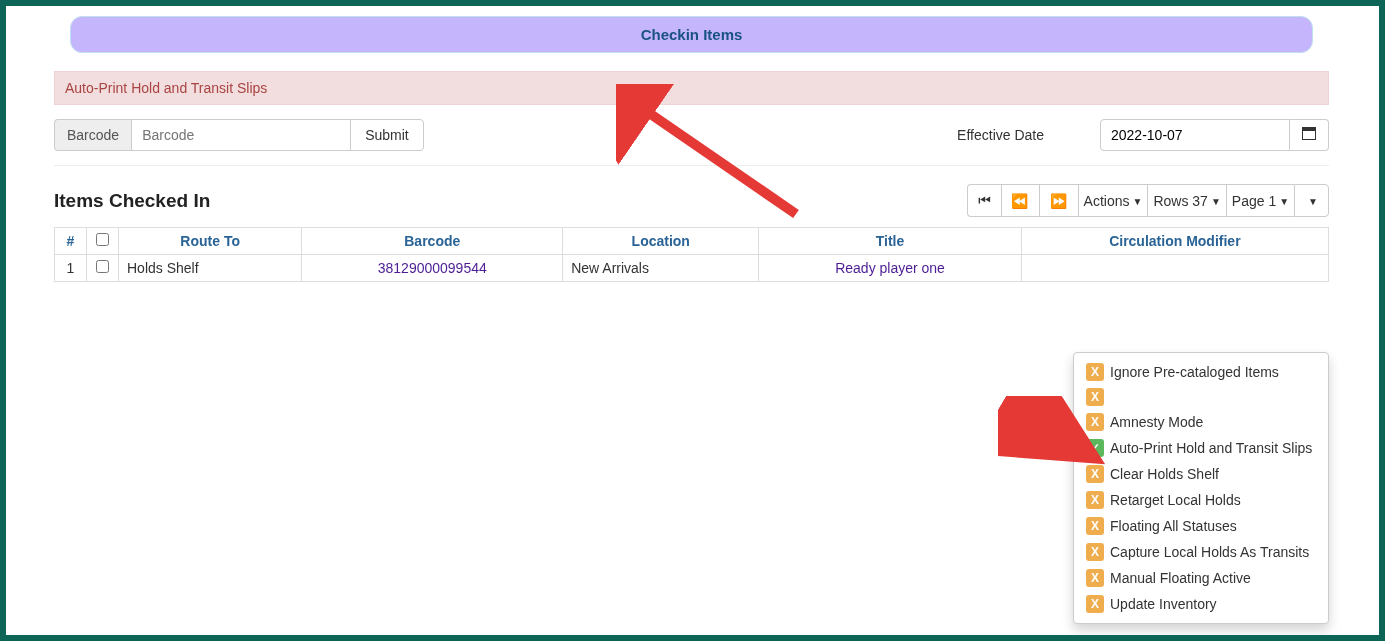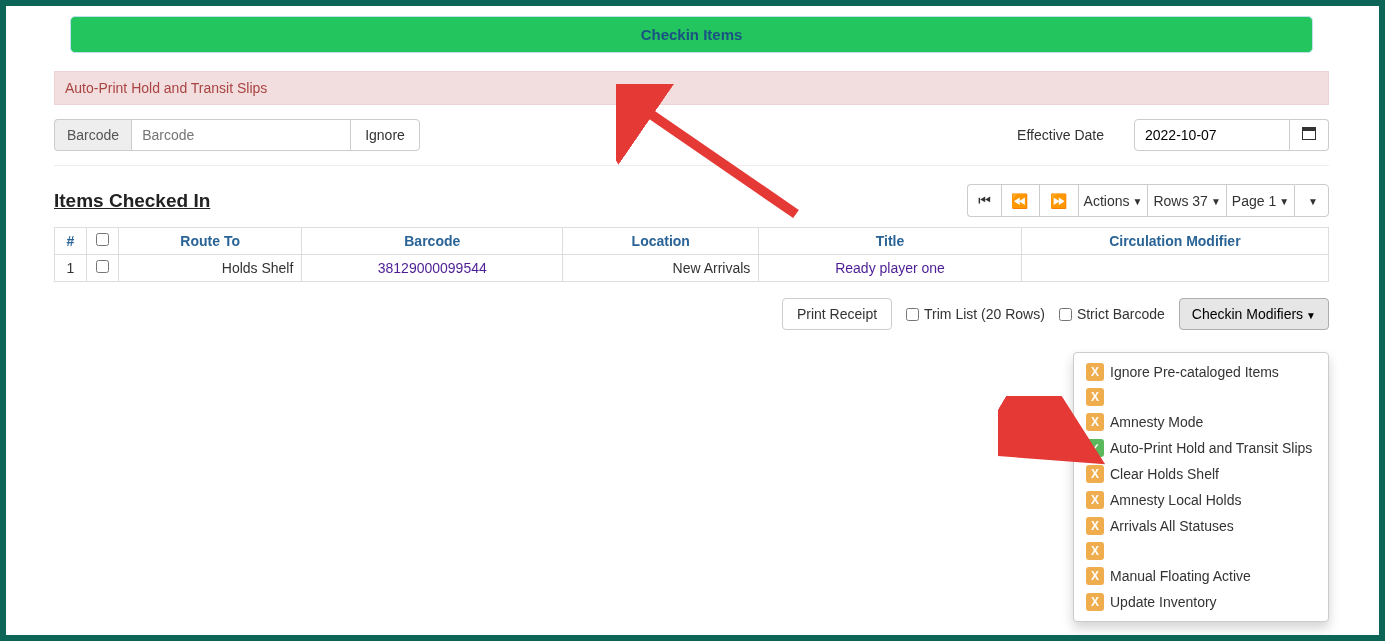--- a/index.html
+++ b/index.html
@@ -9,24 +9,24 @@
     color: #333;
     background: #fff;
     border: 6px solid #0d6557;
     width: 1385px;
     height: 641px;
     position: relative;
     overflow: hidden;
   }
   .content { padding: 10px 50px 10px 48px; }
   .alert-header {
-    background: #22c55e;
+    background: #c4b5fd;
     color: #1a5284;
     border: 1px solid #bfe1ee;
-    border-radius: 5px;
+    border-radius: 12px;
     text-align: center;
     padding: 9px;
     font-weight: bold;
     font-size: 15px;
     margin: 0 16px 18px 16px;
   }
   .alert-warning {
     background: #f2dede;
     color: #a94442;
     border: 1px solid #eed3d7;
@@ -48,49 +48,49 @@
     padding: 7px 12px;
     border-radius: 4px 0 0 4px;
     color: #555;
   }
   .text-input {
     border: 1px solid #ccc;
     padding: 7px 10px;
     width: 220px;
     font-size: 14px;
   }
-  .effdate-input { width: 156px; border-radius: 4px 0 0 4px; }
+  .effdate-input { width: 190px; border-radius: 4px 0 0 4px; margin-left: 26px; }
   .btn {
     background: #fff;
     border: 1px solid #ccc;
     padding: 7px 14px;
     font-size: 14px;
     cursor: pointer;
     color: #333;
   }
   .btn-submit { border-radius: 0 4px 4px 0; margin-left: -1px; }
   .btn-cal { border-radius: 0 4px 4px 0; border-left: none; padding: 7px 12px; }
   .eff-label { margin-right: 30px; }
   hr { border: none; border-top: 1px solid #eee; margin: 14px 0 18px 0; }
   .items-header-row {
     display: flex;
     justify-content: space-between;
     align-items: center;
     margin-bottom: 10px;
   }
-  .items-header { font-size: 19px; font-weight: bold; color: #222; text-decoration: underline; }
+  .items-header { font-size: 19px; font-weight: bold; color: #222; }
   .btn-group { display: flex; }
   .btn-group .btn { border-radius: 0; border-right: none; padding: 7px 5px; }
   .btn-group .btn:first-child { border-radius: 4px 0 0 4px; }
   .btn-group .btn:last-child { border-radius: 0 4px 4px 0; border-right: 1px solid #ccc; }
   .btn-group .btn.icon-btn { padding: 7px 10px; }
   table { width: 100%; border-collapse: collapse; border: 1px solid #ddd; }
   th, td { border: 1px solid #ddd; padding: 5px 8px; text-align: center; font-size: 14px; }
   th { color: #2a6496; font-weight: bold; }
-  td.left { text-align: right; }
+  td.left { text-align: left; }
   .link { color: #4c1d95; cursor: pointer; }
   .below-table {
     display: flex;
     justify-content: flex-end;
     align-items: center;
     gap: 14px;
     margin-top: 16px;
   }
   .btn-modifiers {
     background: #e6e6e6;
@@ -156,21 +156,21 @@
 
 <div class="content">
   <div class="alert-header">Checkin Items</div>
 
   <div class="alert-warning">Auto-Print Hold and Transit Slips</div>
 
   <div class="row-input">
     <div class="input-group">
       <span class="addon">Barcode</span>
       <input class="text-input" type="text" style="border-radius: 0px;" placeholder="Barcode">
-      <button class="btn btn-submit">Ignore</button>
+      <button class="btn btn-submit">Submit</button>
     </div>
     <div class="input-group">
       <span class="eff-label">Effective Date</span>
       <input class="text-input effdate-input" type="text" value="2022-10-07" style="">
       <button class="btn btn-cal"><span class="cal-icon"></span></button>
     </div>
   </div>
 
   <hr>
 
@@ -205,34 +205,20 @@
           <td><input type="checkbox" style=""></td>
           <td class="left">Holds Shelf</td>
           <td><span class="link">38129000099544</span></td>
           <td class="left">New Arrivals</td>
           <td><span class="link">Ready player one</span></td>
           <td></td>
         </tr>
       </tbody>
   </table>
 
-  <div class="below-table">
-    <button class="btn" style="border-radius:4px;">Print Receipt</button>
-    <label class="checkbox-label">
-      <input type="checkbox" style="">
-      <span>Trim List (20 Rows)</span>
-    </label>
-    <label class="checkbox-label">
-      <input type="checkbox" style="">
-      <span>Strict Barcode</span>
-    </label>
-    <button class="btn-modifiers">
-      <span>Checkin Modifiers</span><span class="chev-down">▼</span>
-    </button>
-  </div>
 </div>
 
 <div class="dropdown-menu" id="modifiers-menu">
     <div class="dropdown-item">
       <span class="tag tag-x">X</span>
       <span>Ignore Pre-cataloged Items</span>
     </div>
     <div class="dropdown-item">
       <span class="tag tag-x">X</span>
     </div>
@@ -243,28 +229,29 @@
     <div class="dropdown-item">
       <span class="tag tag-check">✓</span>
       <span>Auto-Print Hold and Transit Slips</span>
     </div>
     <div class="dropdown-item">
       <span class="tag tag-x">X</span>
       <span>Clear Holds Shelf</span>
     </div>
     <div class="dropdown-item">
       <span class="tag tag-x">X</span>
-      <span>Amnesty Local Holds</span>
-    </div>
-    <div class="dropdown-item">
-      <span class="tag tag-x">X</span>
-      <span>Arrivals All Statuses</span>
-    </div>
-    <div class="dropdown-item">
-      <span class="tag tag-x">X</span>
+      <span>Retarget Local Holds</span>
+    </div>
+    <div class="dropdown-item">
+      <span class="tag tag-x">X</span>
+      <span>Floating All Statuses</span>
+    </div>
+    <div class="dropdown-item">
+      <span class="tag tag-x">X</span>
+      <span>Capture Local Holds As Transits</span>
     </div>
     <div class="dropdown-item">
       <span class="tag tag-x">X</span>
       <span>Manual Floating Active</span>
     </div>
     <div class="dropdown-item">
       <span class="tag tag-x">X</span>
       <span>Update Inventory</span>
     </div>
   </div>

